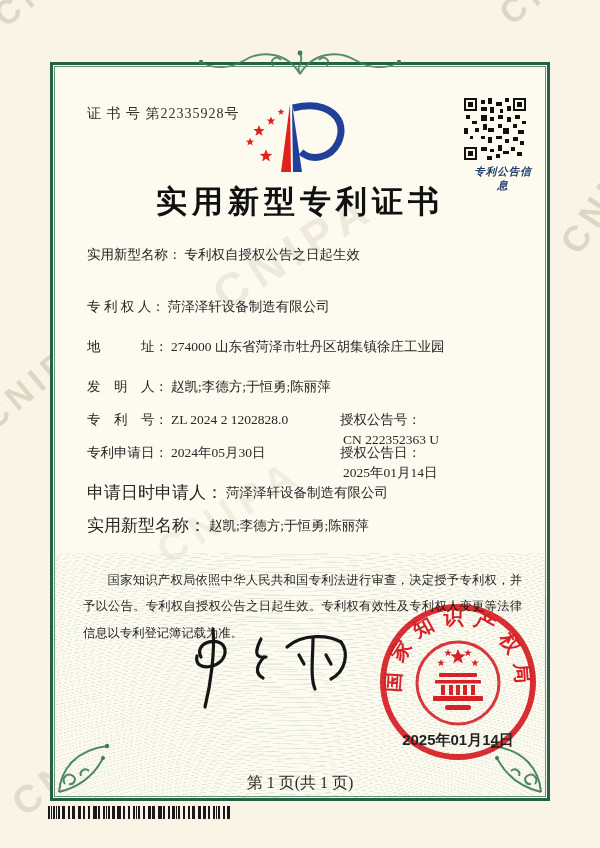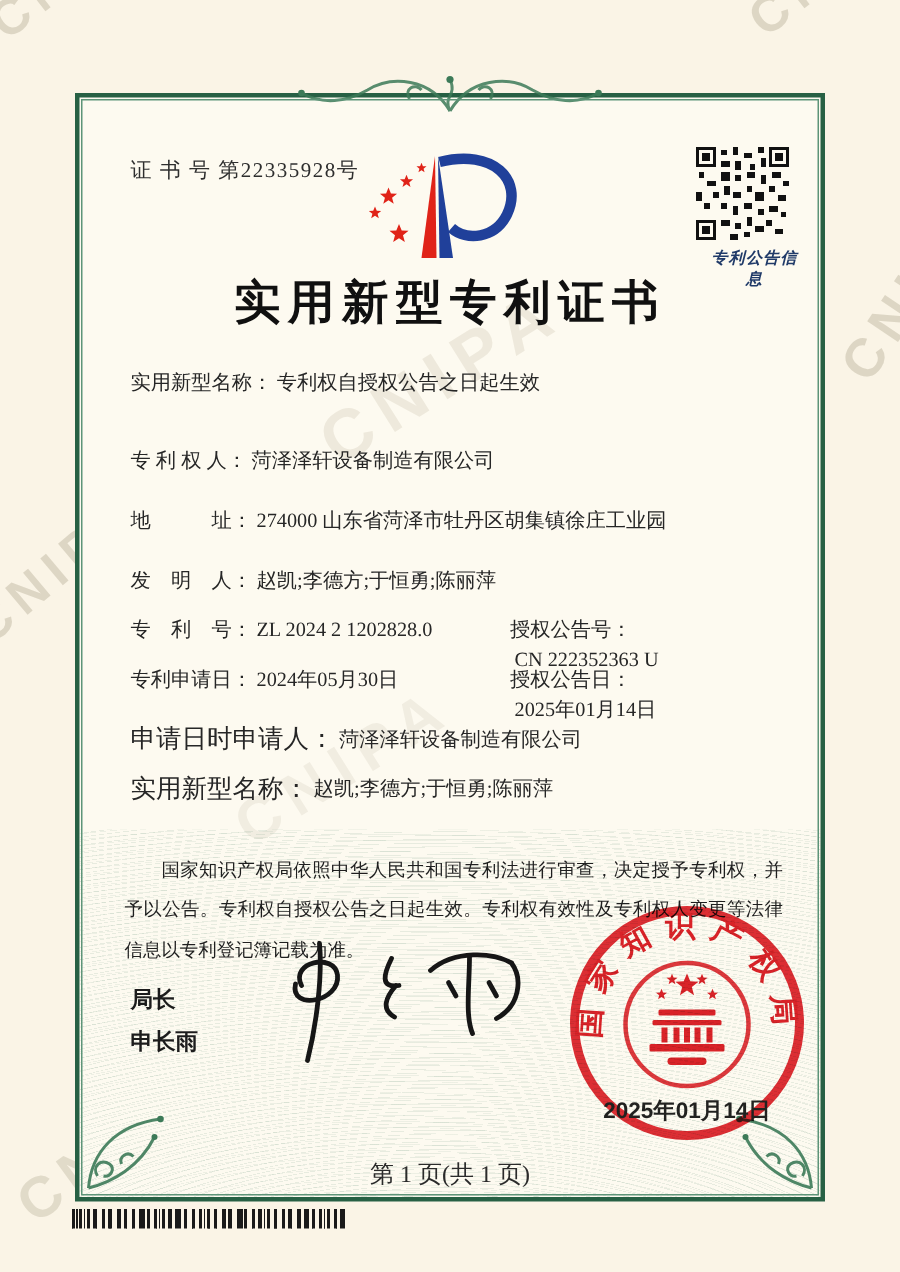--- a/index.html
+++ b/index.html
@@ -237,24 +237,20 @@
       <span class="lbl">申请日时申请人：</span>
       <span class="val">菏泽泽轩设备制造有限公司</span>
     </div>
     <div class="row r8">
       <span class="lbl">实用新型名称：</span>
       <span class="val">赵凯;李德方;于恒勇;陈丽萍</span>
     </div>
 
     <p class="statement"><span>国家知识产权局依照中华人民共和国专利法进行审查，决定授予专利权，并予以公告。</span><span>专利权自授权公告之日起生效。专利权有效性及专利权人变更等法律信息以专利登记簿记载为准。</span></p>
 
-    <div class="officer">
-      <div>局长</div>
-      <div>申长雨</div>
-    </div>
 
     <svg class="signature" viewBox="0 0 195 92">
       <g stroke="#161616" stroke-width="3.2" fill="none" stroke-linecap="round" stroke-linejoin="round">
         <path d="M30,34 C22,18 52,12 54,27 C56,45 22,51 26,33"></path>
         <path d="M42,6 C44,28 40,60 34,84"></path>
         <path d="M90,16 C85,26 82,36 95,34"></path>
         <path d="M93,34 C86,42 83,50 92,55"></path>
         <path d="M116,24 C132,10 158,12 170,19"></path>
         <path d="M142,15 C142,34 139,54 144,66"></path>
         <path d="M170,19 C178,30 175,48 160,56"></path>

